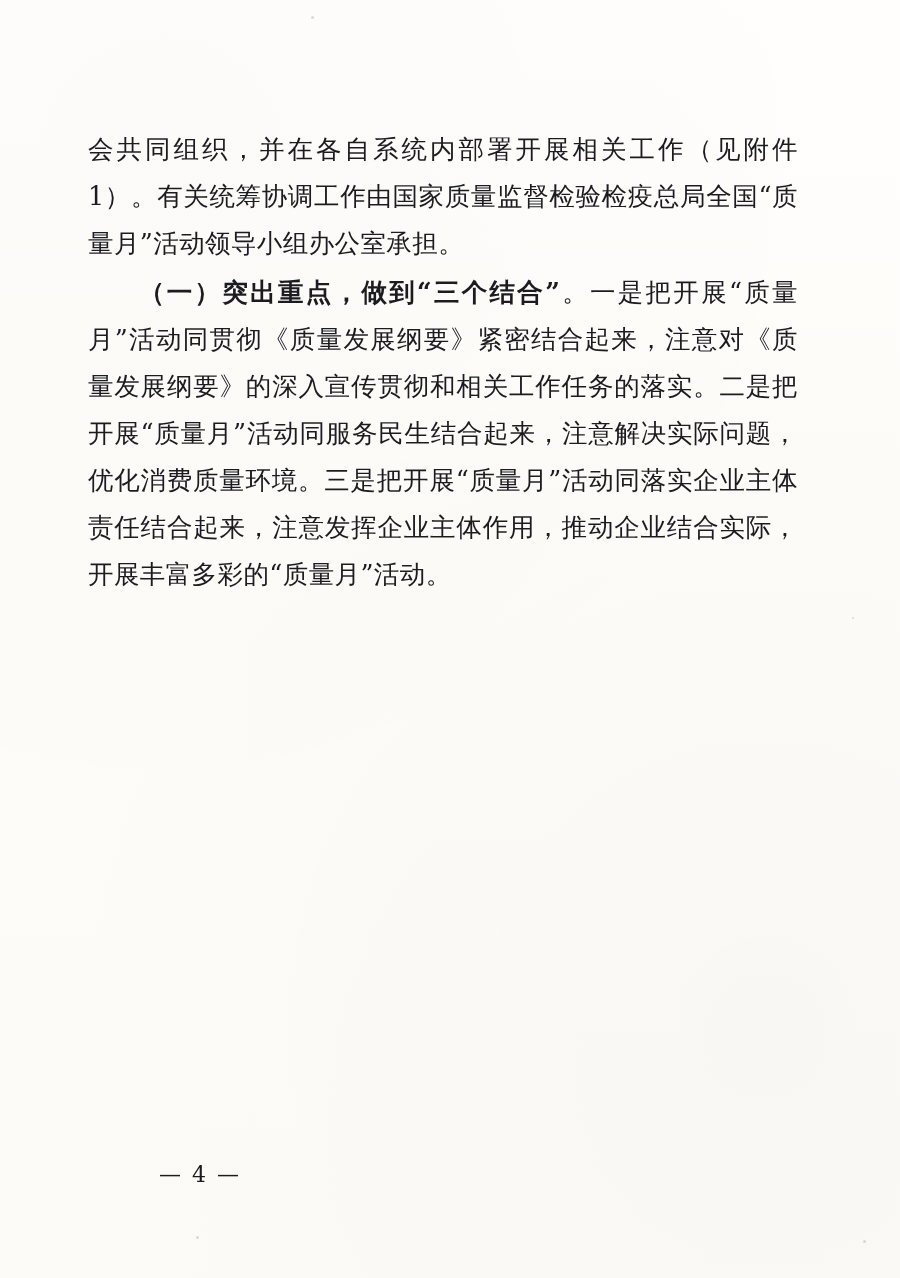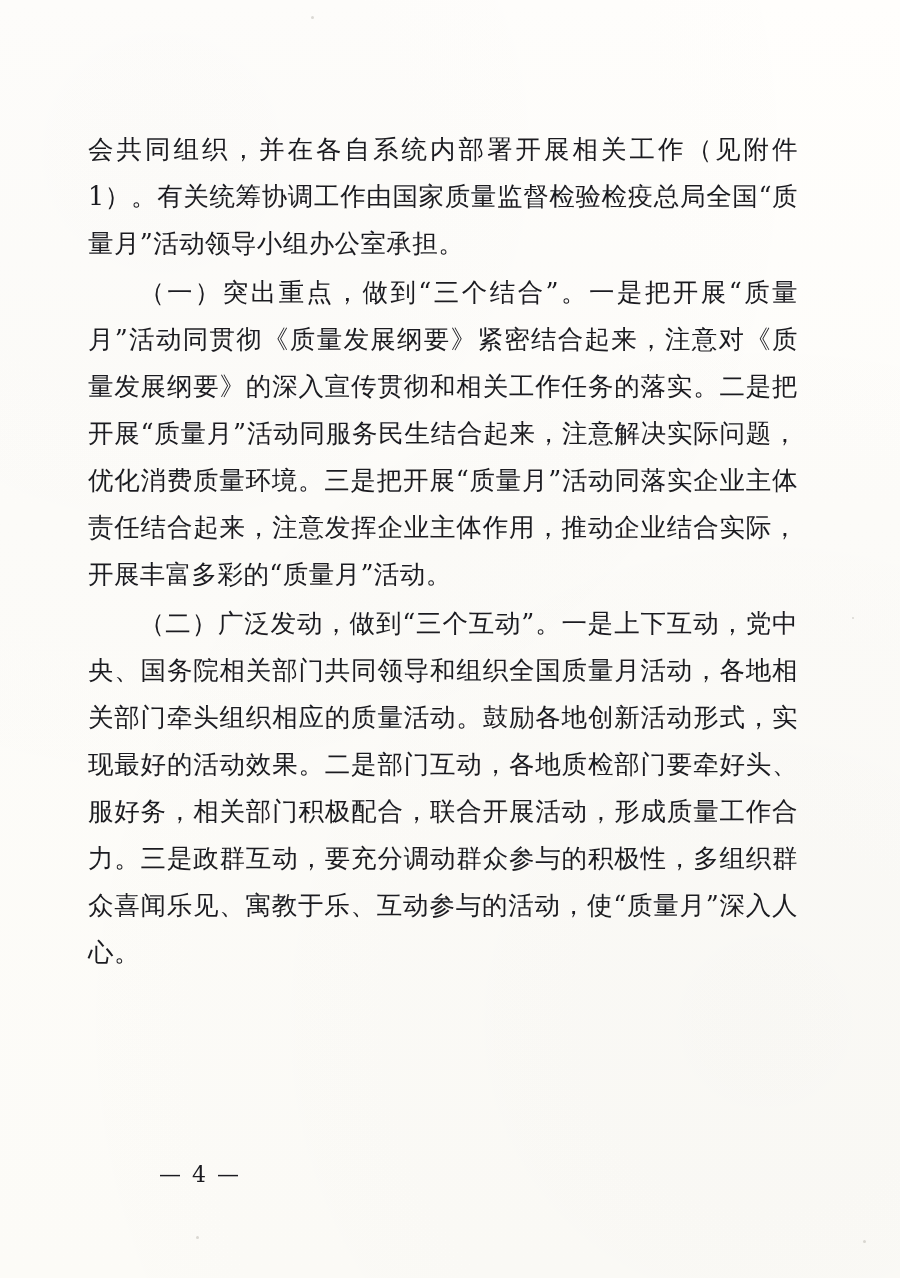--- a/index.html
+++ b/index.html
@@ -49,21 +49,21 @@
   }
   .indent {
     text-indent: 51px;
   }
   .heading {
     font-weight: bold;
     text-indent: 51px;
     letter-spacing: 1px;
   }
   .bold-lead {
-    font-weight: normal;
+    font-weight: bold;
   }
   .folio {
     position: absolute;
     left: 0;
     right: 0;
     top: 1162px;
     text-align: center;
     font-size: 22px;
     color: #1b1b20;
     letter-spacing: 2px;
@@ -90,21 +90,20 @@
   <div class="speck" style="left:863px; top:1240px; width:3px; height:3px;"></div>
   <div class="speck" style="left:852px; top:617px; width:2px; height:2px;"></div>
 
   <div class="content">
 
     <p class="body">会共同组织，并在各自系统内部署开展相关工作（见附件 1）。有关统筹协调工作由国家质量监督检验检疫总局全国“质量月”活动领导小组办公室承担。</p>
 
 
     <p class="indent"><span class="bold-lead">（一）突出重点，做到“三个结合”</span><span>。一是把开展“质量月”活动同贯彻《质量发展纲要》紧密结合起来，注意对《质量发展纲要》的深入宣传贯彻和相关工作任务的落实。二是把开展“质量月”活动同服务民生结合起来，注意解决实际问题，优化消费质量环境。三是把开展“质量月”活动同落实企业主体责任结合起来，注意发挥企业主体作用，推动企业结合实际，开展丰富多彩的“质量月”活动。</span></p>
 
-    <p class="indent"><span class="bold-lead">（二）广泛发动，做到“三个互动”</span><span>。一是上下互动，党中央、国务院相关部门共同领导和组织全国质量月活动，各地相关部门牵头组织相应的质量活动。鼓励各地创新活动形式，实现最好的活动效果。二是部门互动，各地质检部门要牵好头、服好务，相关部门积极配合，联合开展活动，形成质量工作合力。三是政群互动，要充分调动群众参与的积极性，多组织群众喜闻乐见、寓教于乐、互动参与的活动，使“质量月”深入人心。</span></p>
 
 
   </div>
 
   <div class="folio">
     <span class="folio-inner">— 4 —</span>
   </div>
 
 </div>
 

